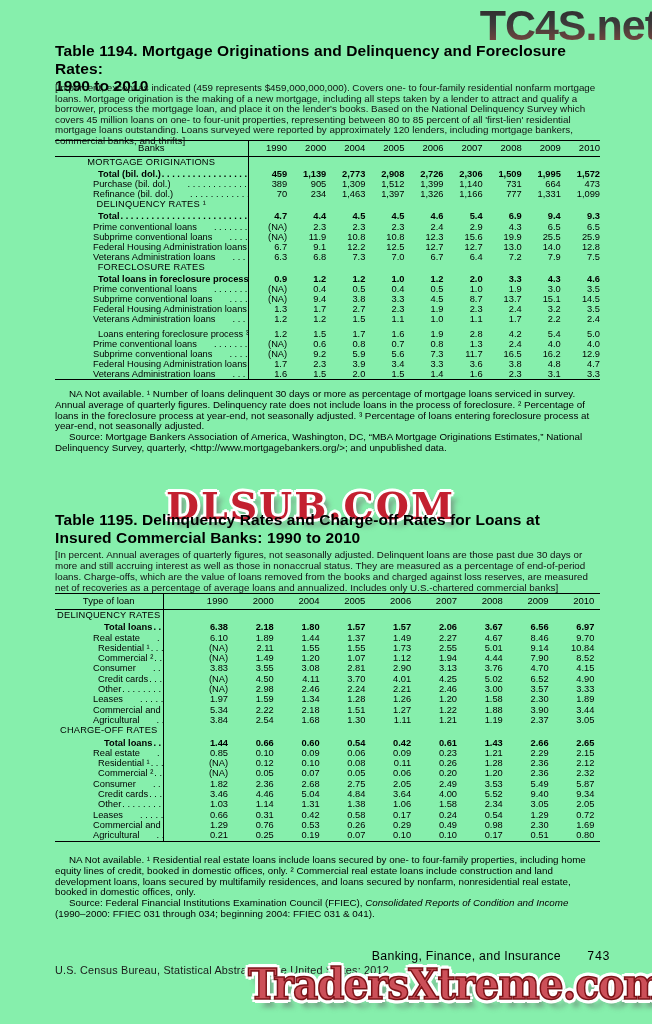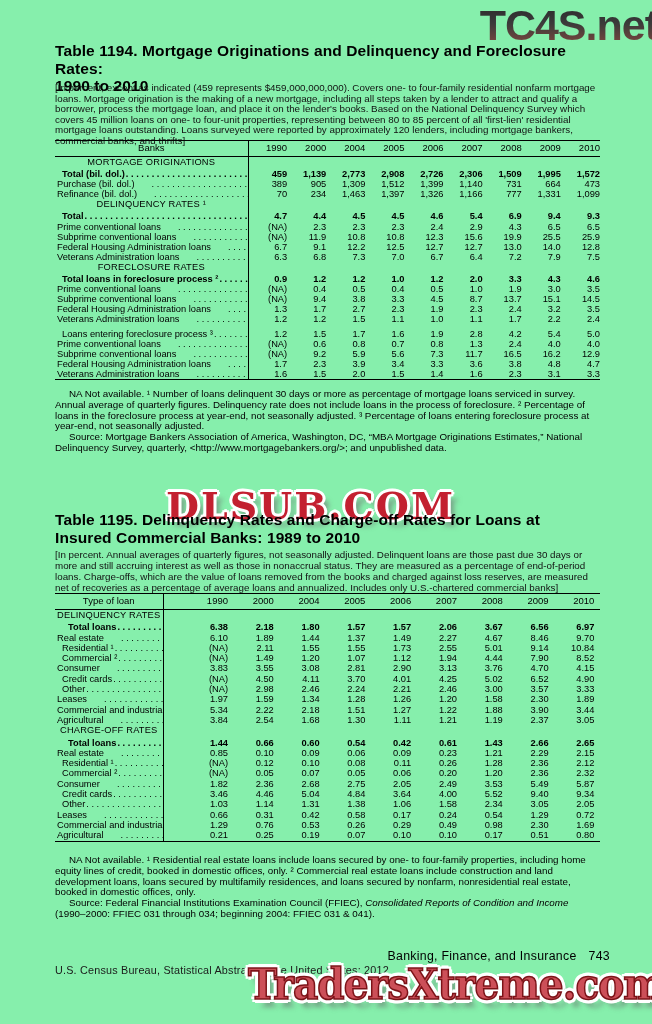--- a/index.html
+++ b/index.html
@@ -32,35 +32,35 @@
   .label-cell{border-right:1px solid #000; overflow:hidden;}
   .head-row th{border-bottom:1px solid #000; font-weight:normal; font-size:9.5px; height:15px; vertical-align:middle;}
   .item-h{text-align:center;}
   .num{text-align:right; padding-right:4px;}
   .t95 .num{padding-right:6px;}
   .sec-head{text-align:center; padding-top:3.5px; padding-bottom:1px; letter-spacing:0.2px;}
   tr.bold{font-weight:bold;}
   tr.bold td{padding-top:2px;}
   tr.gap td{padding-top:4px;}
   .row-label{display:flex; align-items:baseline; overflow:hidden;}
-  .lbl{white-space:nowrap;}
+  .lbl{white-space:nowrap;margin-left:36px;}
   .leader{flex:1; overflow:hidden; white-space:nowrap; margin-left:1px;}
   .leader::after{content:". . . . . . . . . . . . . . . . . . . . . . . . . . . . . . . . . . . . . . . . . . . . .";}
   .ind0{padding-left:2px;gap:16px;} .ind1{padding-left:7px;} .ind2{padding-left:13px;}
 
   
   .fn{font-size:9.8px; line-height:10.8px;}
   .fn p{margin:0; text-indent:14px;}
   .t94-fn{top:389px;}
   .t95-fn{top:855px;}
   .it{font-style:italic;}
 
   
   .banking-line{top:949px; text-align:right; font-size:12.3px; letter-spacing:0.3px; width:555px;}
-  .banking-line .pgnum{margin-left:12px;}
+  .banking-line .pgnum{margin-left:26px;font-family:Liberation Mono, monospace;}
   .census-line{top:964px; font-size:10.8px; letter-spacing:0.2px; color:#1a1a1a;}
 
   
   .wm{position:absolute; white-space:nowrap;}
   .wm-tc4s{
     top:1px; right:-6px;
     font-weight:bold; font-size:43px; letter-spacing:-1px;
     background:linear-gradient(180deg,#2d2d2d 10%,#3a3a3a 45%,#6a443d 78%,#96685c 96%);
     -webkit-background-clip:text; background-clip:text; color:transparent;
   }
@@ -463,21 +463,21 @@
 
   <div class="abs fn t94-fn">
     <p>NA Not available. ¹ Number of loans delinquent 30 days or more as percentage of mortgage loans serviced in survey. Annual average of quarterly figures. Delinquency rate does not include loans in the process of foreclosure. ² Percentage of loans in the foreclosure process at year-end, not seasonally adjusted. ³ Percentage of loans entering foreclosure process at year-end, not seasonally adjusted.</p>
     <p>Source: Mortgage Bankers Association of America, Washington, DC, “MBA Mortgage Originations Estimates,” National Delinquency Survey, quarterly, &lt;http://www.mortgagebankers.org/&gt;; and unpublished data.</p>
   </div>
 
   <div class="wm wm-dlsub">DLSUB.COM</div>
 
   <div class="abs ttl t95-title">
     <div>Table 1195. Delinquency Rates and Charge-off Rates for Loans at</div>
-    <div>Insured Commercial Banks: 1989 to 2010</div>
+    <div>Insured Commercial Banks: 1990 to 2010</div>
   </div>
   <div class="abs note t95-note">[In percent. Annual averages of quarterly figures, not seasonally adjusted. Delinquent loans are those past due 30 days or more and still accruing interest as well as those in nonaccrual status. They are measured as a percentage of end-of-period loans. Charge-offs, which are the value of loans removed from the books and charged against loss reserves, are measured net of recoveries as a percentage of average loans and annualized. Includes only U.S.-chartered commercial banks]</div>
 
   <table class="abs dtable t95">
     <colgroup>
         <col class="cl">
         <col class="cyf">
         <col class="cy" span="8">
       </colgroup>
     <tbody>

